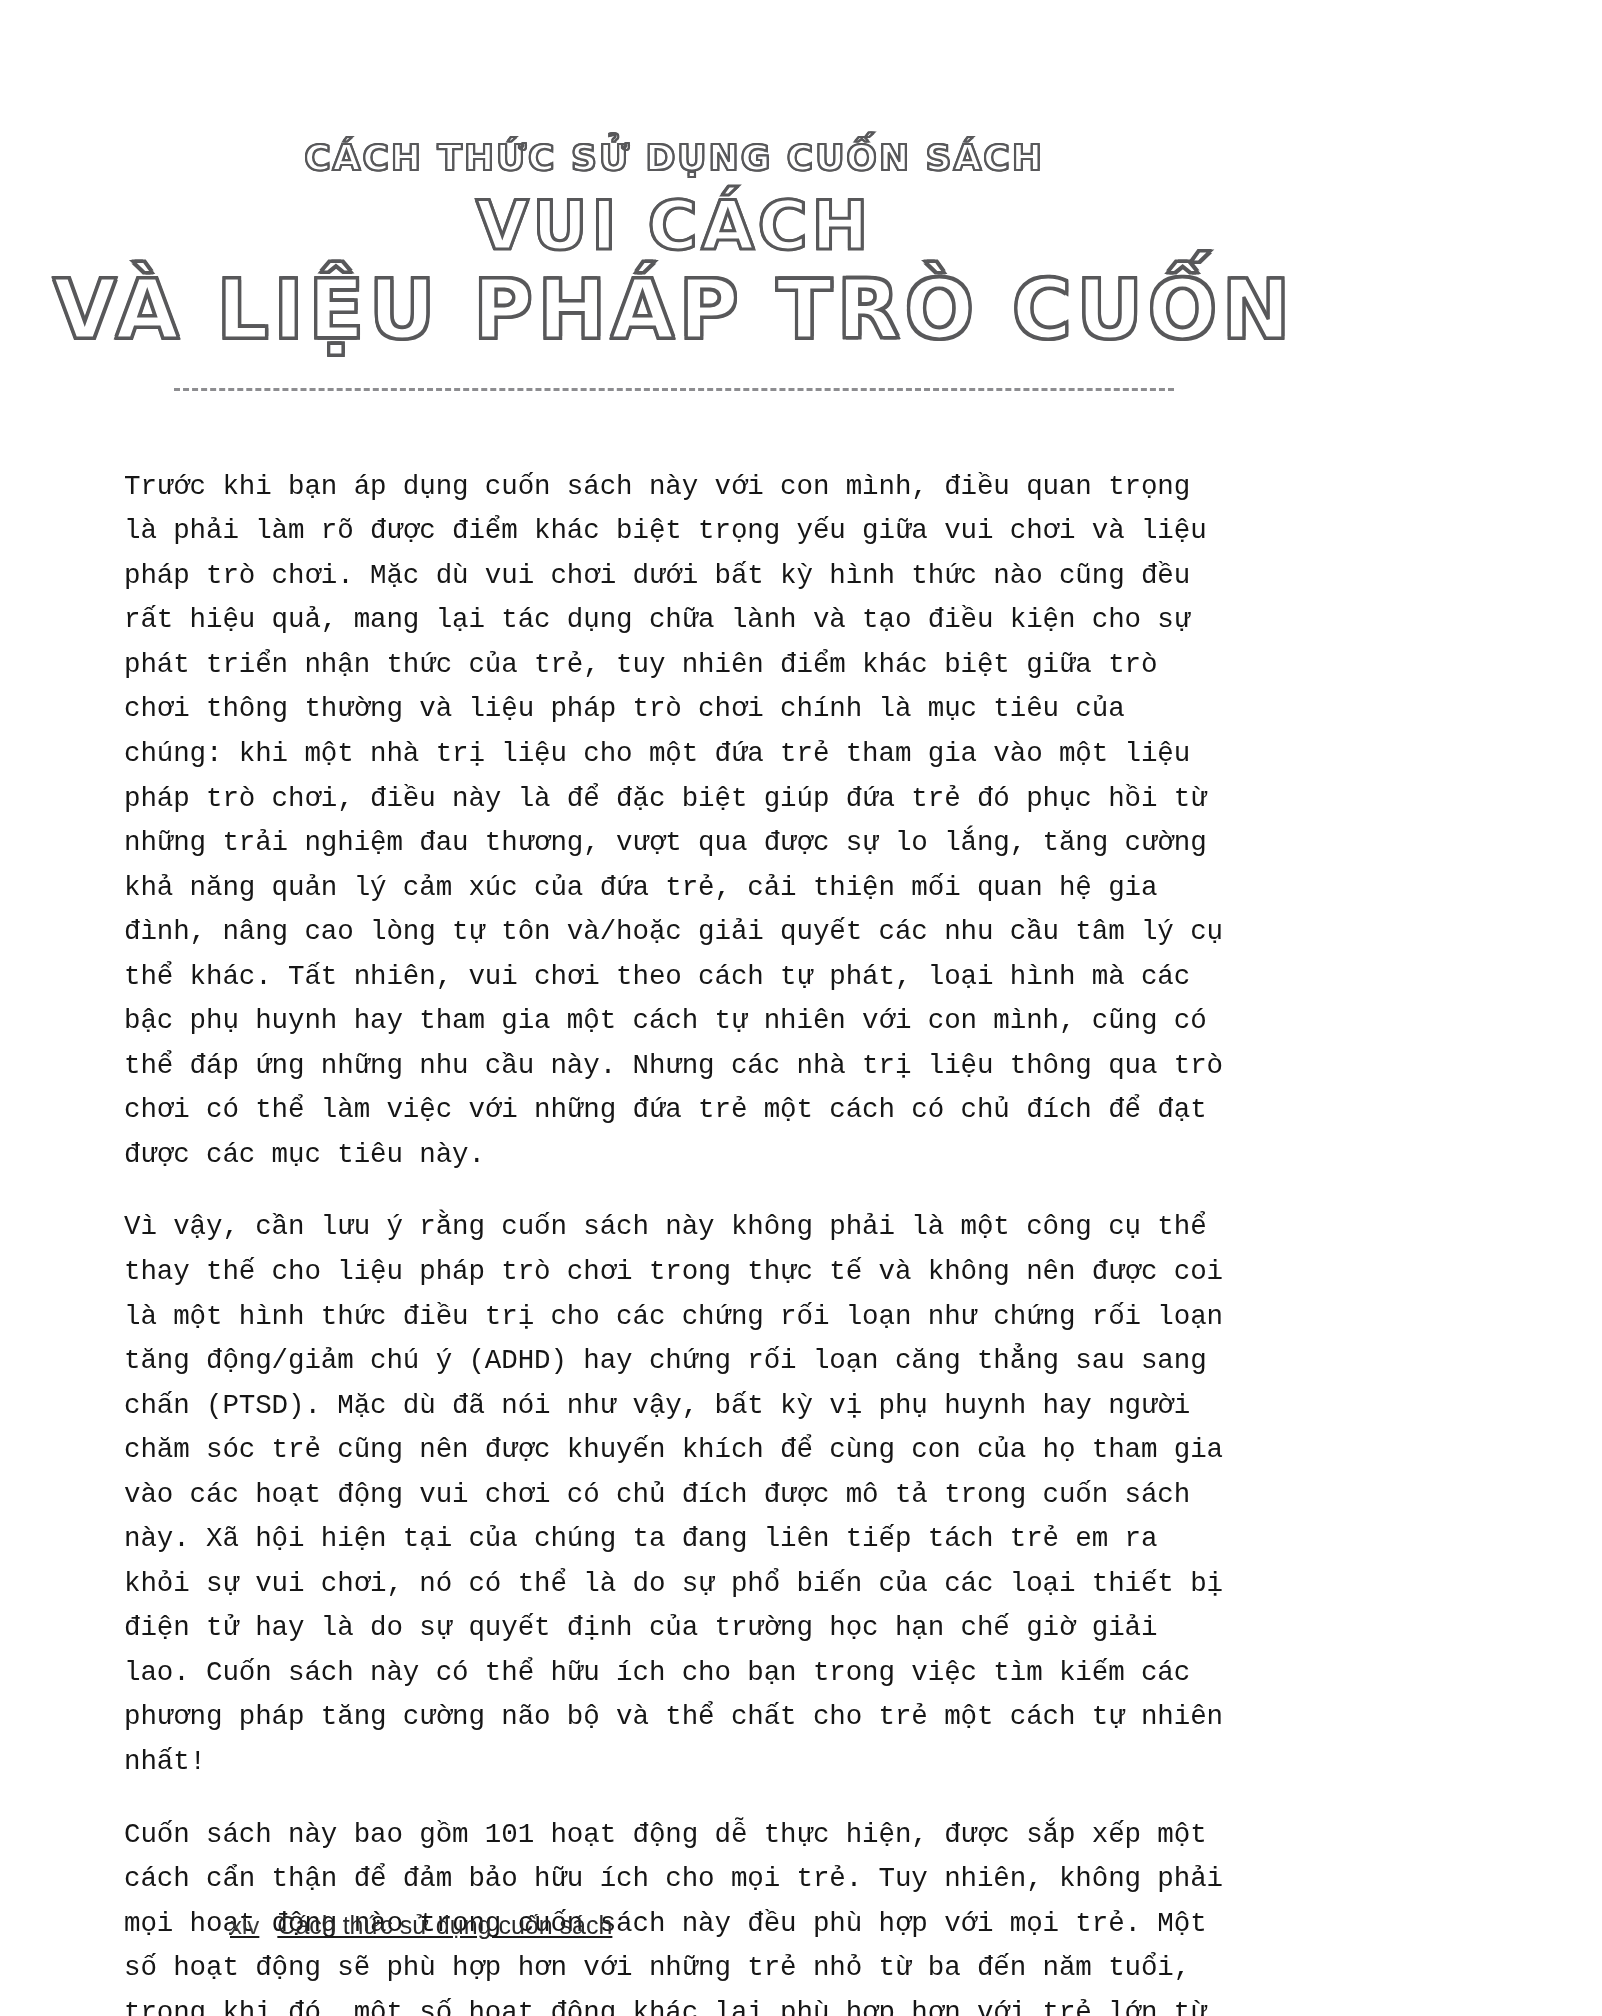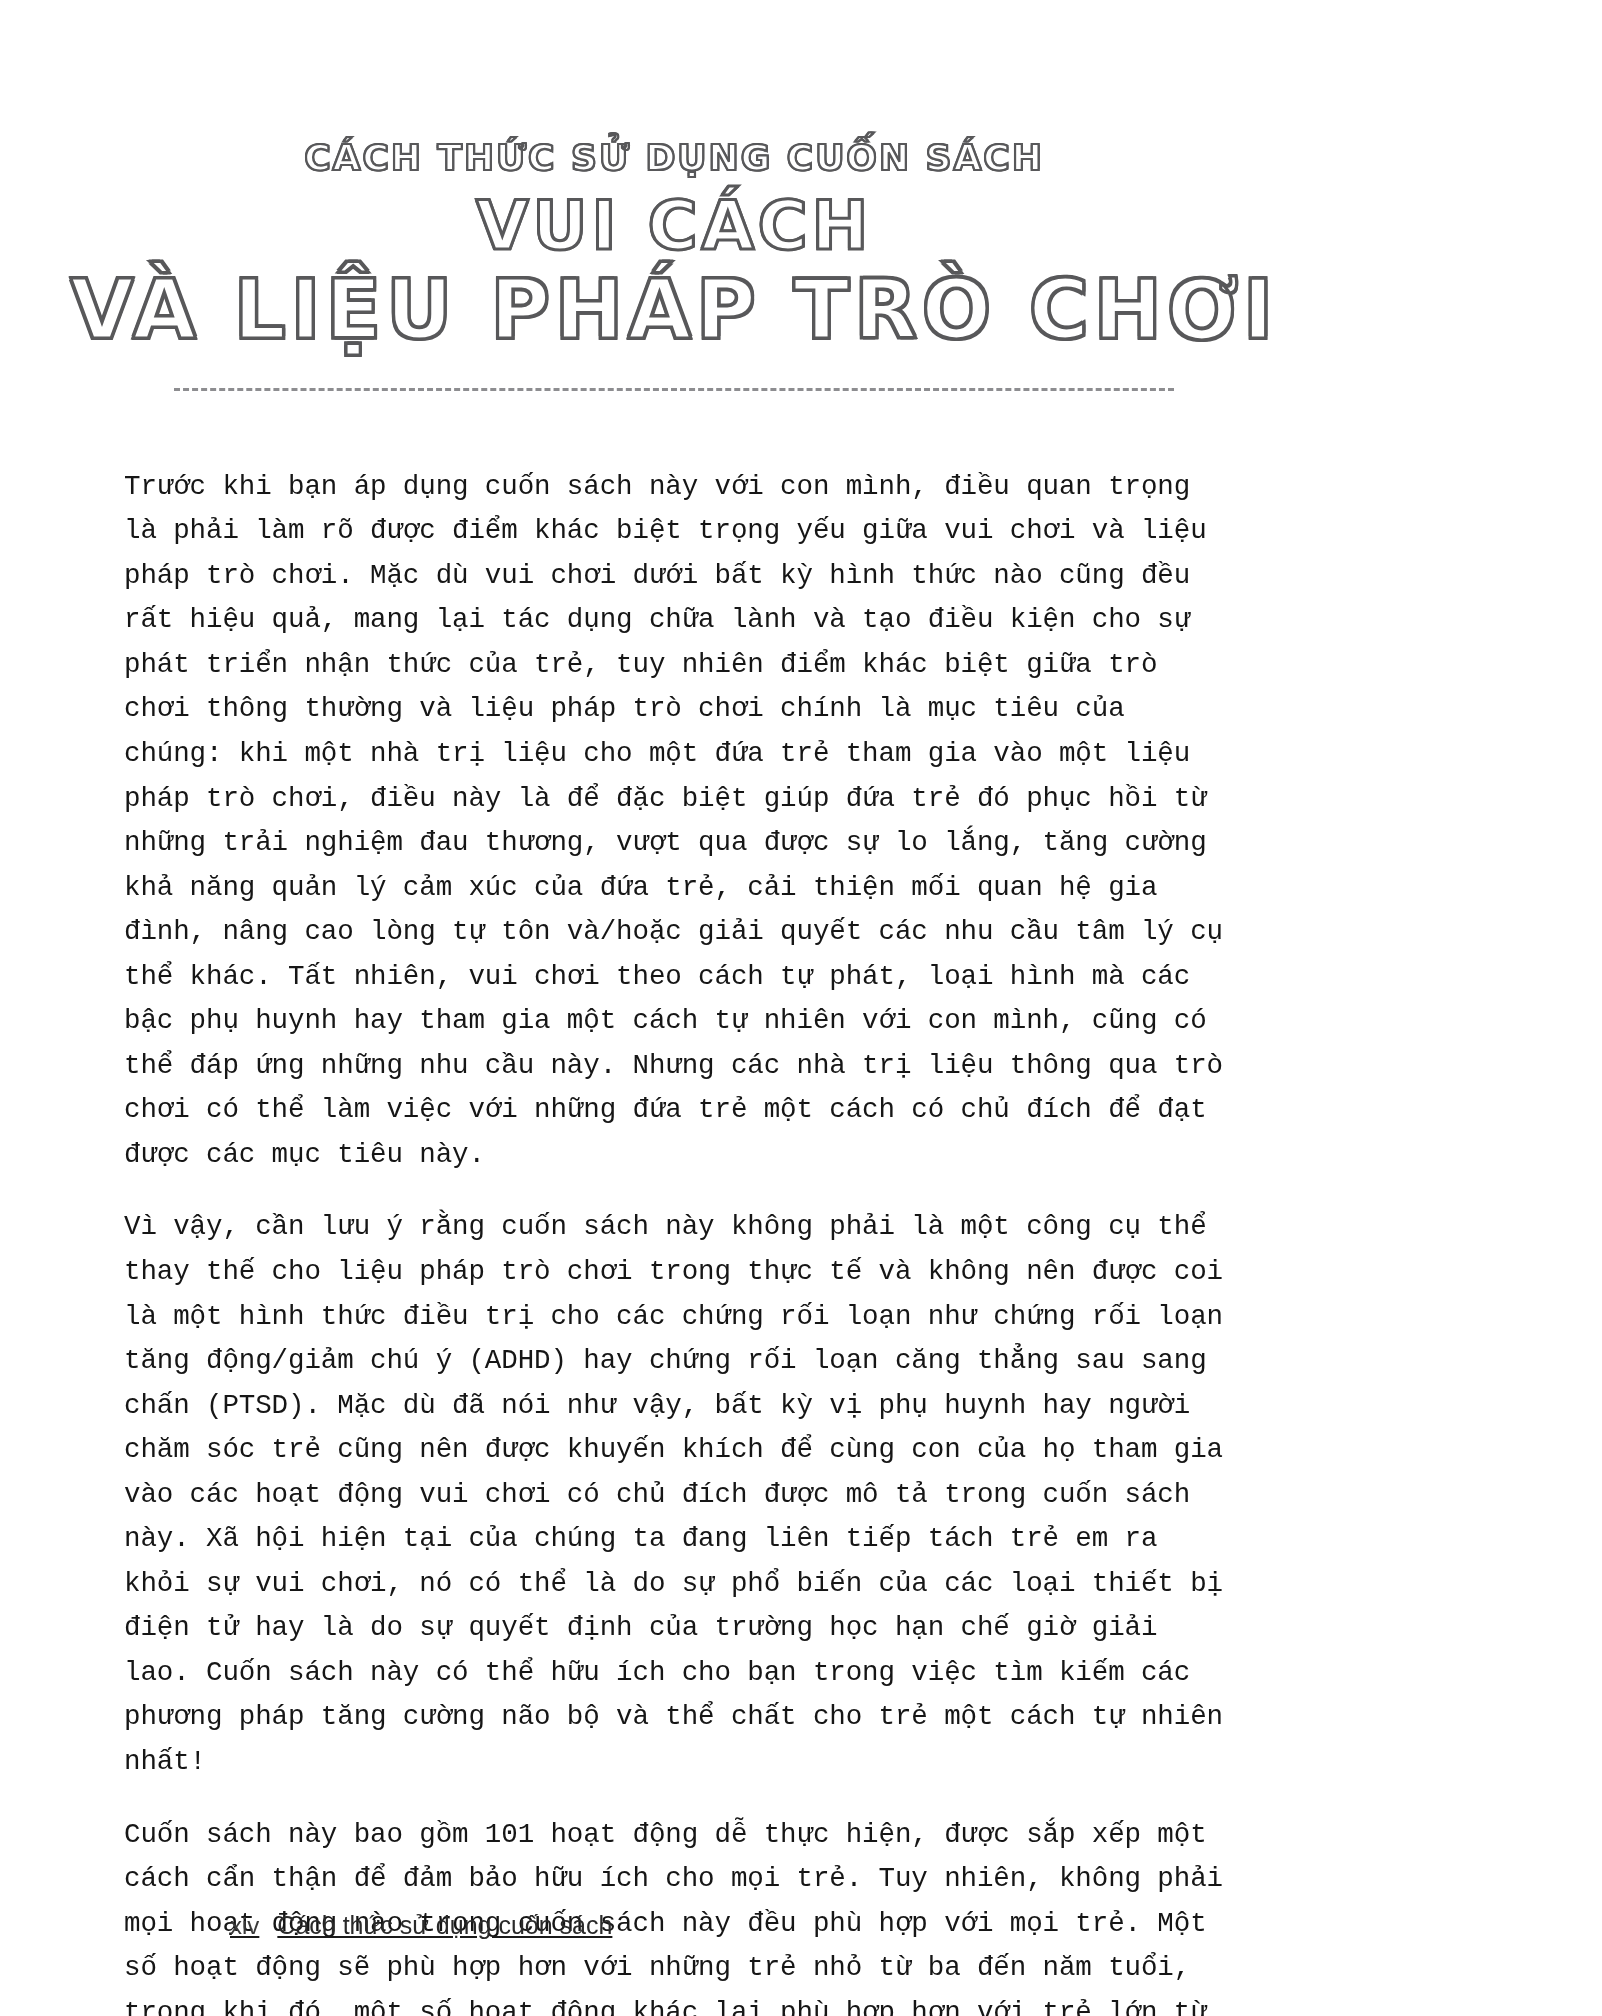--- a/index.html
+++ b/index.html
@@ -125,21 +125,21 @@
   }
 </style>
 </head>
 <body>
 
 <div class="page">
 
   <div class="title-block">
     <div class="title-line title-kicker">CÁCH THỨC SỬ DỤNG CUỐN SÁCH</div>
     <div class="title-line title-main1">VUI CÁCH</div>
-    <div class="title-line title-main2">VÀ LIỆU PHÁP TRÒ CHƠI</div>
+    <div class="title-line title-main2">VÀ LIỆU PHÁP TRÒ CUỐN</div>
     <hr class="title-rule">
   </div>
 
   <div class="body-wrap">
     <p class="para">Trước khi bạn áp dụng cuốn sách này với con mình, điều quan trọng là phải làm rõ được điểm khác biệt trọng yếu giữa vui chơi và liệu pháp trò chơi. Mặc dù vui chơi dưới bất kỳ hình thức nào cũng đều rất hiệu quả, mang lại tác dụng chữa lành và tạo điều kiện cho sự phát triển nhận thức của trẻ, tuy nhiên điểm khác biệt giữa trò chơi thông thường và liệu pháp trò chơi chính là mục tiêu của chúng: khi một nhà trị liệu cho một đứa trẻ tham gia vào một liệu pháp trò chơi, điều này là để đặc biệt giúp đứa trẻ đó phục hồi từ những trải nghiệm đau thương, vượt qua được sự lo lắng, tăng cường khả năng quản lý cảm xúc của đứa trẻ, cải thiện mối quan hệ gia đình, nâng cao lòng tự tôn và/hoặc giải quyết các nhu cầu tâm lý cụ thể khác. Tất nhiên, vui chơi theo cách tự phát, loại hình mà các bậc phụ huynh hay tham gia một cách tự nhiên với con mình, cũng có thể đáp ứng những nhu cầu này. Nhưng các nhà trị liệu thông qua trò chơi có thể làm việc với những đứa trẻ một cách có chủ đích để đạt được các mục tiêu này.</p>
     <p class="para">Vì vậy, cần lưu ý rằng cuốn sách này không phải là một công cụ thể thay thế cho liệu pháp trò chơi trong thực tế và không nên được coi là một hình thức điều trị cho các chứng rối loạn như chứng rối loạn tăng động/giảm chú ý (ADHD) hay chứng rối loạn căng thẳng sau sang chấn (PTSD). Mặc dù đã nói như vậy, bất kỳ vị phụ huynh hay người chăm sóc trẻ cũng nên được khuyến khích để cùng con của họ tham gia vào các hoạt động vui chơi có chủ đích được mô tả trong cuốn sách này. Xã hội hiện tại của chúng ta đang liên tiếp tách trẻ em ra khỏi sự vui chơi, nó có thể là do sự phổ biến của các loại thiết bị điện tử hay là do sự quyết định của trường học hạn chế giờ giải lao. Cuốn sách này có thể hữu ích cho bạn trong việc tìm kiếm các phương pháp tăng cường não bộ và thể chất cho trẻ một cách tự nhiên nhất!</p>
     <p class="para">Cuốn sách này bao gồm 101 hoạt động dễ thực hiện, được sắp xếp một cách cẩn thận để đảm bảo hữu ích cho mọi trẻ. Tuy nhiên, không phải mọi hoạt động nào trong cuốn sách này đều phù hợp với mọi trẻ. Một số hoạt động sẽ phù hợp hơn với những trẻ nhỏ từ ba đến năm tuổi, trong khi đó, một số hoạt động khác lại phù hợp hơn với trẻ lớn từ sáu đến chín tuổi. Một số hoạt động</p>
   </div>
 
   <div class="footer">

